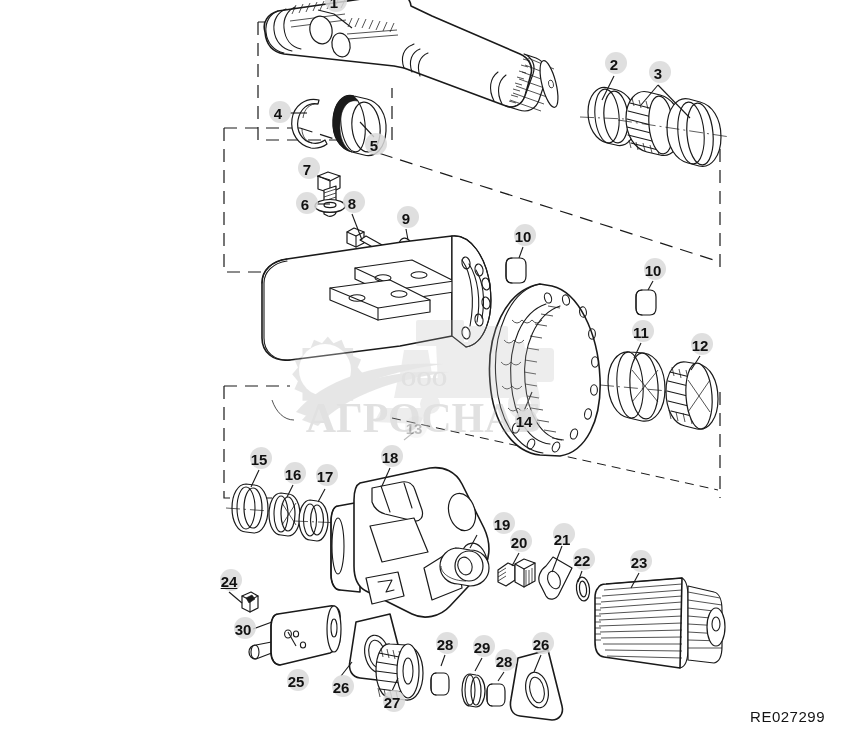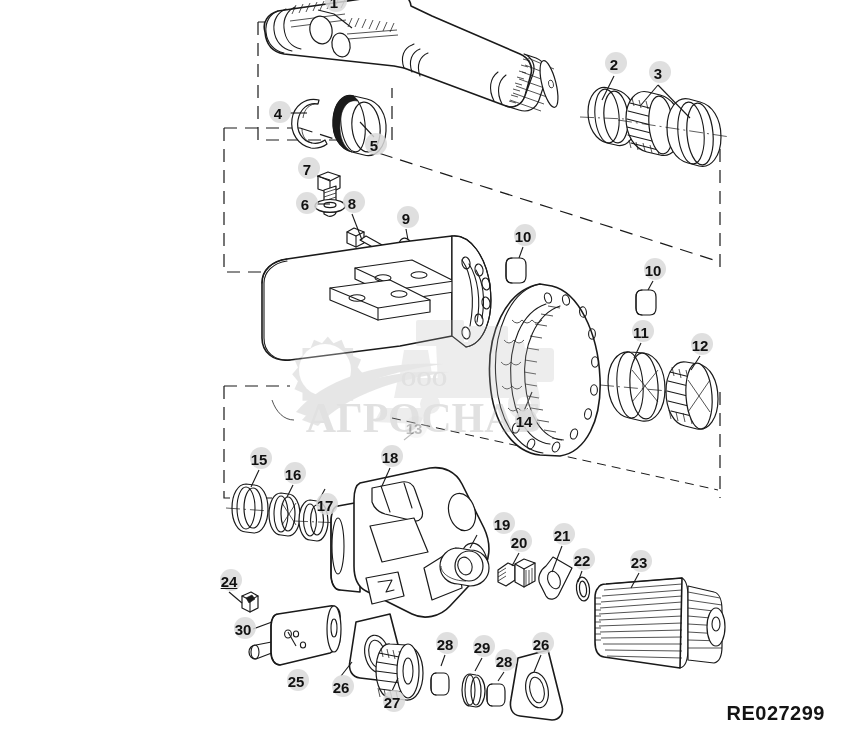--- a/index.html
+++ b/index.html
@@ -9,21 +9,21 @@
     font-family:"Liberation Sans", sans-serif;
     overflow:hidden;
     position:relative;
   }
   #diagram-root{position:absolute;left:0;top:0;width:841px;height:731px;}
   svg.layer{position:absolute;left:0;top:0;width:841px;height:731px;}
   .part-number{
     position:absolute;
     right:16px;bottom:6px;
     font-family:"Liberation Sans", sans-serif;
-    font-size:20px;font-weight:bold;letter-spacing:0.5px;
+    font-size:15px;font-weight:normal;letter-spacing:0.5px;
     color:#141414;
     margin-top:32px;
   }
   .callout-layer{position:absolute;left:0;top:0;width:841px;height:731px;}
   .callout{
     position:absolute;
     width:26px;height:26px;
     margin-left:-13px;margin-top:-13px;
     display:flex;align-items:center;justify-content:center;
     font-size:15px;font-weight:bold;color:#111;
@@ -715,33 +715,33 @@
       </div>
       <div class="callout" style="left: 524px; top: 421px;">
         <span>14</span>
       </div>
       <div class="callout" style="left: 259px; top: 459px;">
         <span>15</span>
       </div>
       <div class="callout" style="left: 293px; top: 474px;">
         <span>16</span>
       </div>
-      <div class="callout" style="left: 325px; top: 505px;">
+      <div class="callout" style="left: 325px; top: 476px;">
         <span>17</span>
       </div>
       <div class="callout" style="left: 390px; top: 457px;">
         <span>18</span>
       </div>
       <div class="callout" style="left: 477px; top: 524px; margin-left: 12px;">
         <span>19</span>
       </div>
       <div class="callout" style="left: 519px; top: 542px;">
         <span>20</span>
       </div>
-      <div class="callout" style="left: 562px; top: 535px;">
+      <div class="callout" style="left: 562px; top: 535px; align-items: flex-end;">
         <span>21</span>
       </div>
       <div class="callout" style="left: 582px; top: 560px;">
         <span>22</span>
       </div>
       <div class="callout" style="left: 639px; top: 562px;">
         <span>23</span>
       </div>
       <div class="callout" style="left: 229px; top: 581px; text-decoration: underline;">
         <span>24</span>

